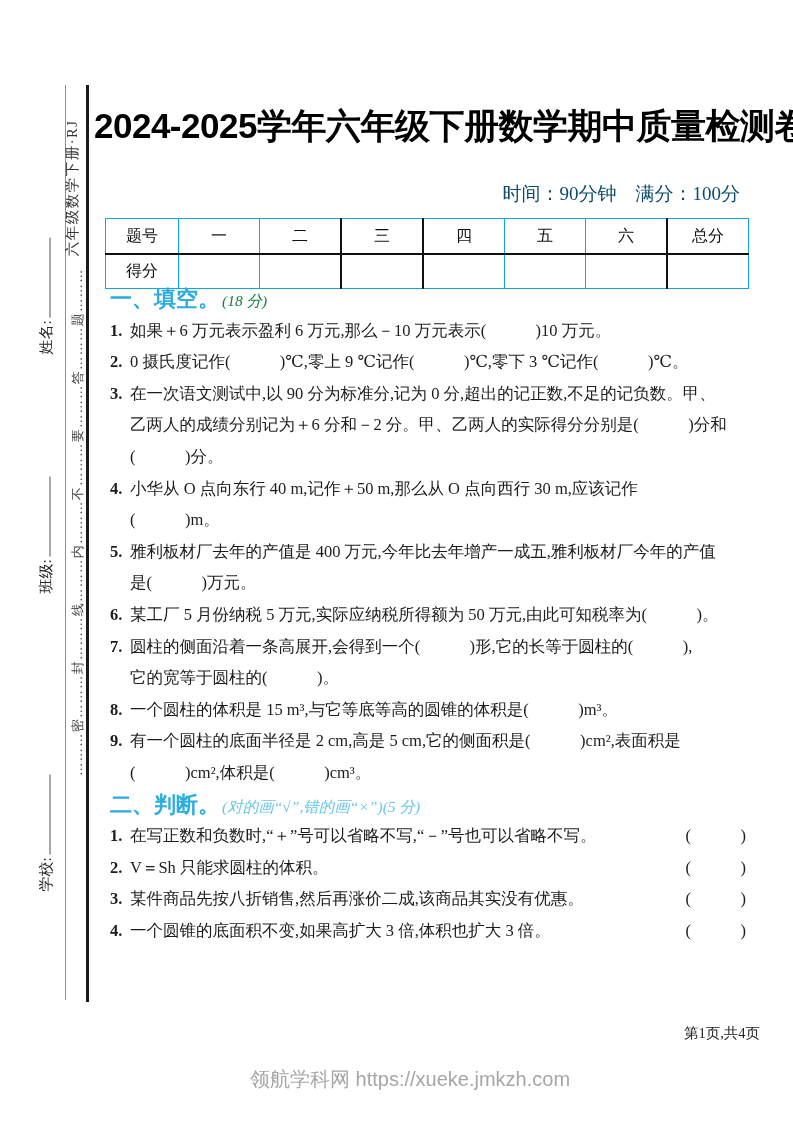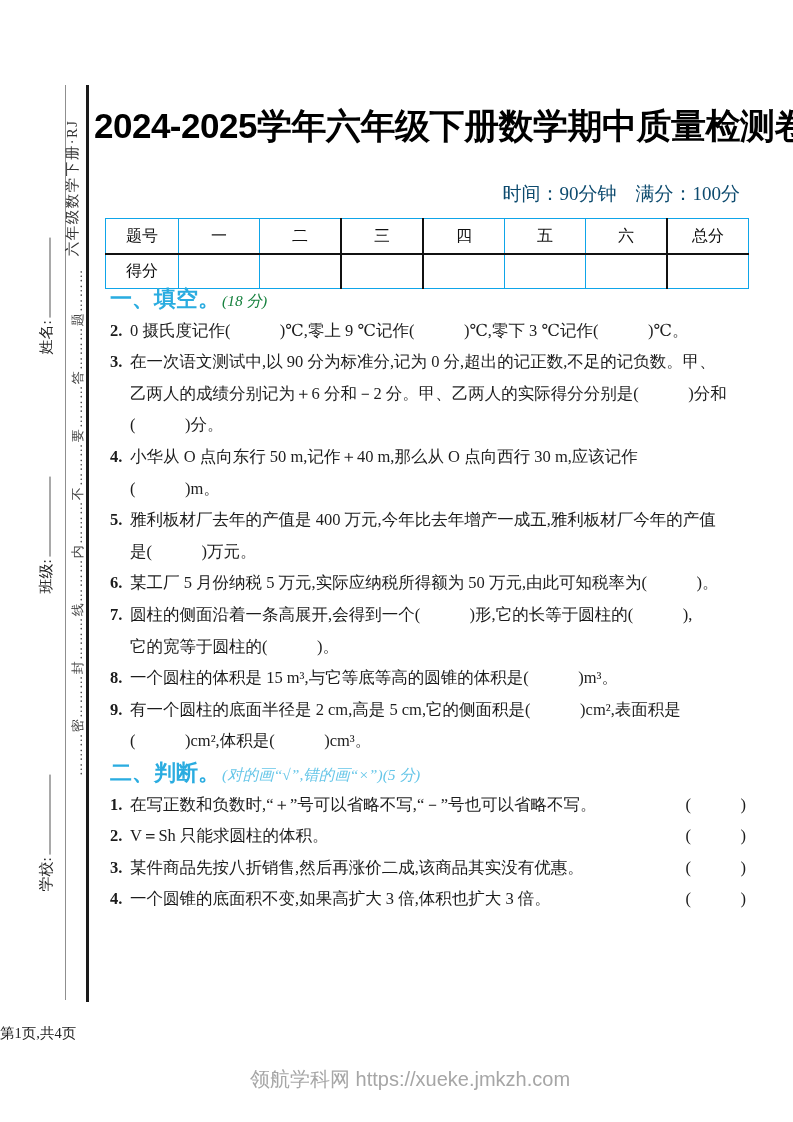--- a/index.html
+++ b/index.html
@@ -39,21 +39,21 @@
   .sec-title{font-family:"Liberation Sans","DejaVu Sans",sans-serif;font-weight:bold;
              font-size:22px;}
   .sec-note{font-style:italic;font-size:15.5px;margin-left:2px;}
   .line{height:31.6px;line-height:31.6px;padding-left:20px;white-space:nowrap;}
   .line.first{padding-left:0;}
   .num{display:inline-block;min-width:20px;font-weight:bold;}
   .line.jq{display:flex;padding-right:24px;}
   .line.jq .blank{margin-left:auto;}
 
   
-  .page-number{position:absolute;left:0;top:1024px;width:760px;text-align:left;
+  .page-number{position:absolute;left:0;top:1024px;width:760px;text-align:right;
                font-size:14.5px;color:#222;}
   .watermark{position:absolute;left:250px;top:1066px;font-size:20px;color:#a6a6a6;
              font-family:"Liberation Sans","DejaVu Sans",sans-serif;}
 </style>
 </head>
 <body>
 
 <div class="page">
 
   <div class="rule-thin"></div>
@@ -94,29 +94,32 @@
           <td class="cn"></td>
           <td class="cn"></td>
           <td class="cn bl"></td>
         </tr>
     </tbody>
   </table>
 
   <div class="questions" id="questions">
       <div class="sec-head"><span class="sec-title" style="color: rgb(42, 172, 224);">一、填空。</span><span class="sec-note" style="color: #15803d;">(18 分)</span></div>
       <div>
+        <div class="line first"><span class="num">1.</span><span>如果＋6 万元表示盈利 6 万元,那么－10 万元表示(　　　)10 万元。</span></div>
+      </div>
+      <div>
         <div class="line first"><span class="num">2.</span><span>0 摄氏度记作(　　　)℃,零上 9 ℃记作(　　　)℃,零下 3 ℃记作(　　　)℃。</span></div>
       </div>
       <div>
         <div class="line first"><span class="num">3.</span><span>在一次语文测试中,以 90 分为标准分,记为 0 分,超出的记正数,不足的记负数。甲、</span></div>
         <div class="line cont"><span>乙两人的成绩分别记为＋6 分和－2 分。甲、乙两人的实际得分分别是(　　　)分和</span></div>
         <div class="line cont"><span>(　　　)分。</span></div>
       </div>
       <div>
-        <div class="line first"><span class="num">4.</span><span>小华从 O 点向东行 50 m,记作＋40 m,那么从 O 点向西行 30 m,应该记作</span></div>
+        <div class="line first"><span class="num">4.</span><span>小华从 O 点向东行 40 m,记作＋50 m,那么从 O 点向西行 30 m,应该记作</span></div>
         <div class="line cont"><span>(　　　)m。</span></div>
       </div>
       <div>
         <div class="line first"><span class="num">5.</span><span>雅利板材厂去年的产值是 400 万元,今年比去年增产一成五,雅利板材厂今年的产值</span></div>
         <div class="line cont"><span>是(　　　)万元。</span></div>
       </div>
       <div>
         <div class="line first"><span class="num">6.</span><span>某工厂 5 月份纳税 5 万元,实际应纳税所得额为 50 万元,由此可知税率为(　　　)。</span></div>
       </div>
       <div>

